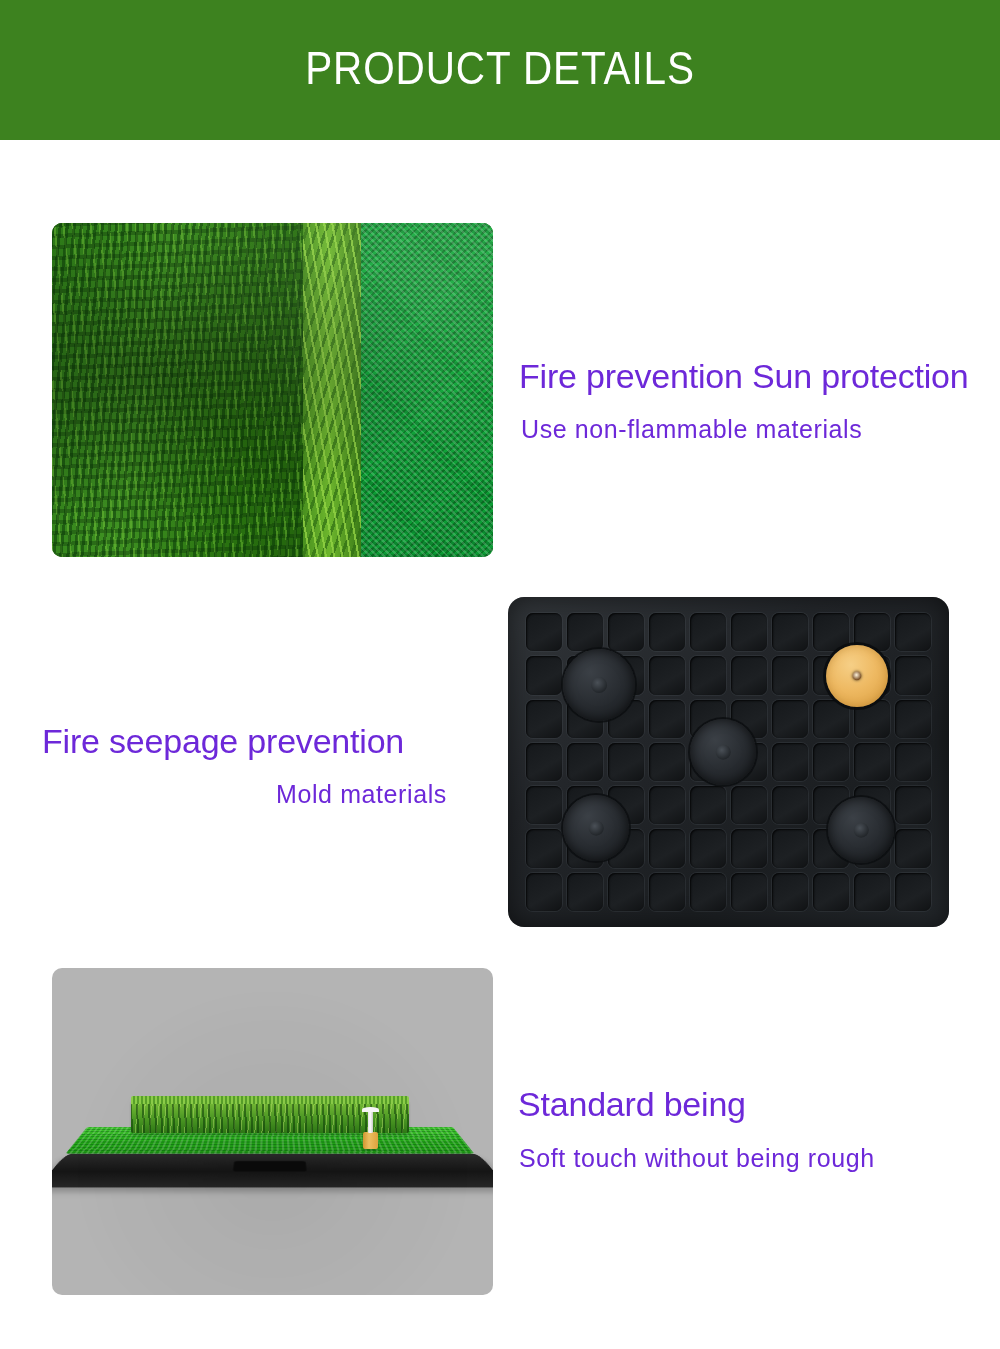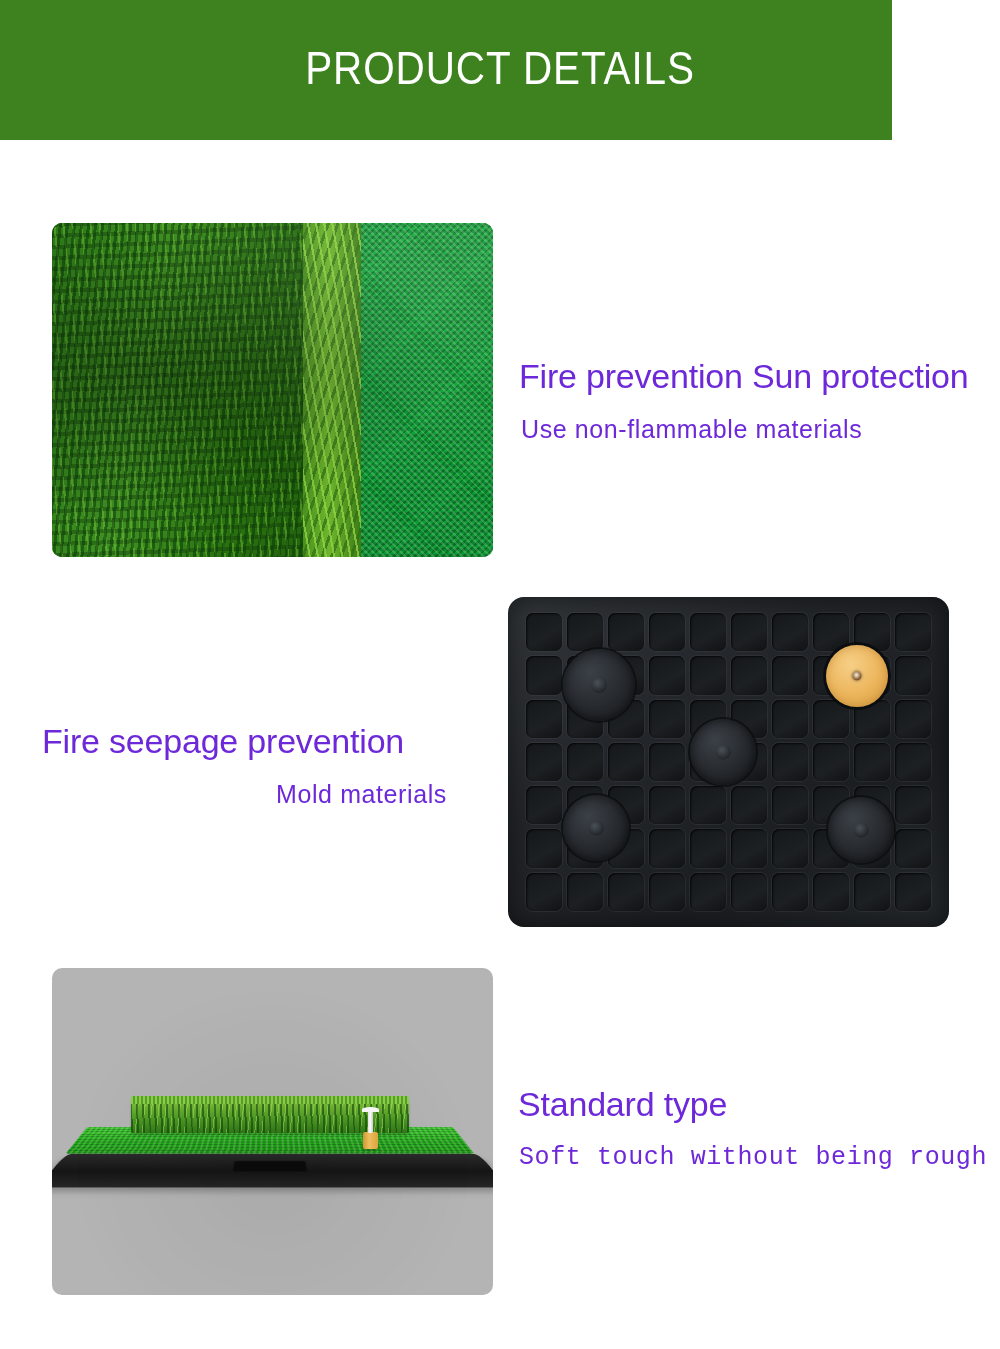--- a/index.html
+++ b/index.html
@@ -13,21 +13,21 @@
     position: relative;
     overflow: hidden;
     font-family: "Liberation Sans", sans-serif;
     color: #0d0d0d;
   }
 
   
   .banner {
     position: absolute;
     left: 0; top: 0;
-    width: 892px; height: 140px;
+    width: 1000px; height: 140px;
     background: #3d821f;
   }
   .banner-title {
     position: absolute;
     left: 0; top: 38px;
     width: 1000px;
     text-align: center;
     color: #ffffff;
     font-size: 46px;
     line-height: 60px;
@@ -59,21 +59,21 @@
   }
 
   
   .b1-head { left: 519px; top: 356px; }
   .b1-sub  { left: 521px; top: 413px; }
   
   .b2-head { left: 42px;  top: 721px; }
   .b2-sub  { left: 276px; top: 778px; }
   
   .b3-head { left: 518px; top: 1084px; }
-  .b3-sub  { left: 519px; top: 1142px; font-family: Liberation Mono, monospace; }
+  .b3-sub  { left: 519px; top: 1142px; }
 
   
   .figure {
     position: absolute;
     overflow: hidden;
     border-radius: 10px;
   }
 
   
   #fig-grass {
@@ -385,14 +385,14 @@
     <div class="mat-turf"></div>
     <div class="mat-longgrass"></div>
     <div class="mat-longgrass-top"></div>
     <div class="tee"></div>
     <div class="tee-stem"></div>
     <div class="tee-cup"></div>
     <div class="mat-vignette"></div>
   </div>
 </div>
 
-<div class="headline b3-head">Standard type</div>
+<div class="headline b3-head">Standard being</div>
 <div class="subline b3-sub">Soft touch without being rough</div>
 
 </body></html>

